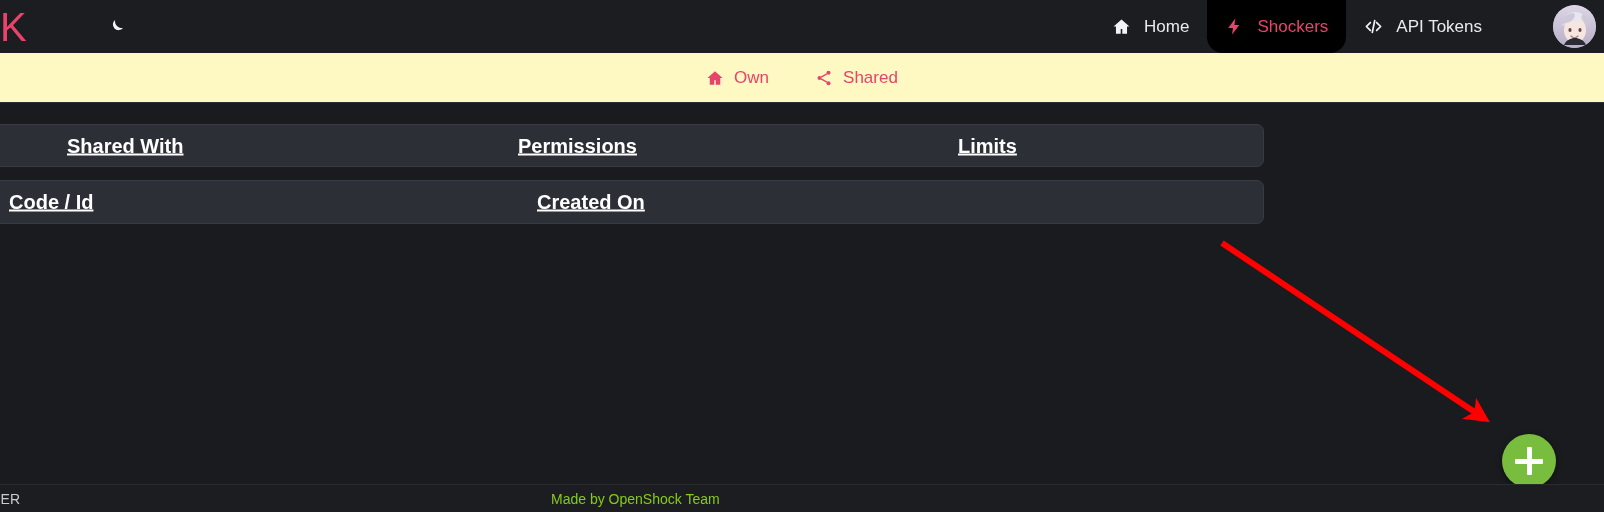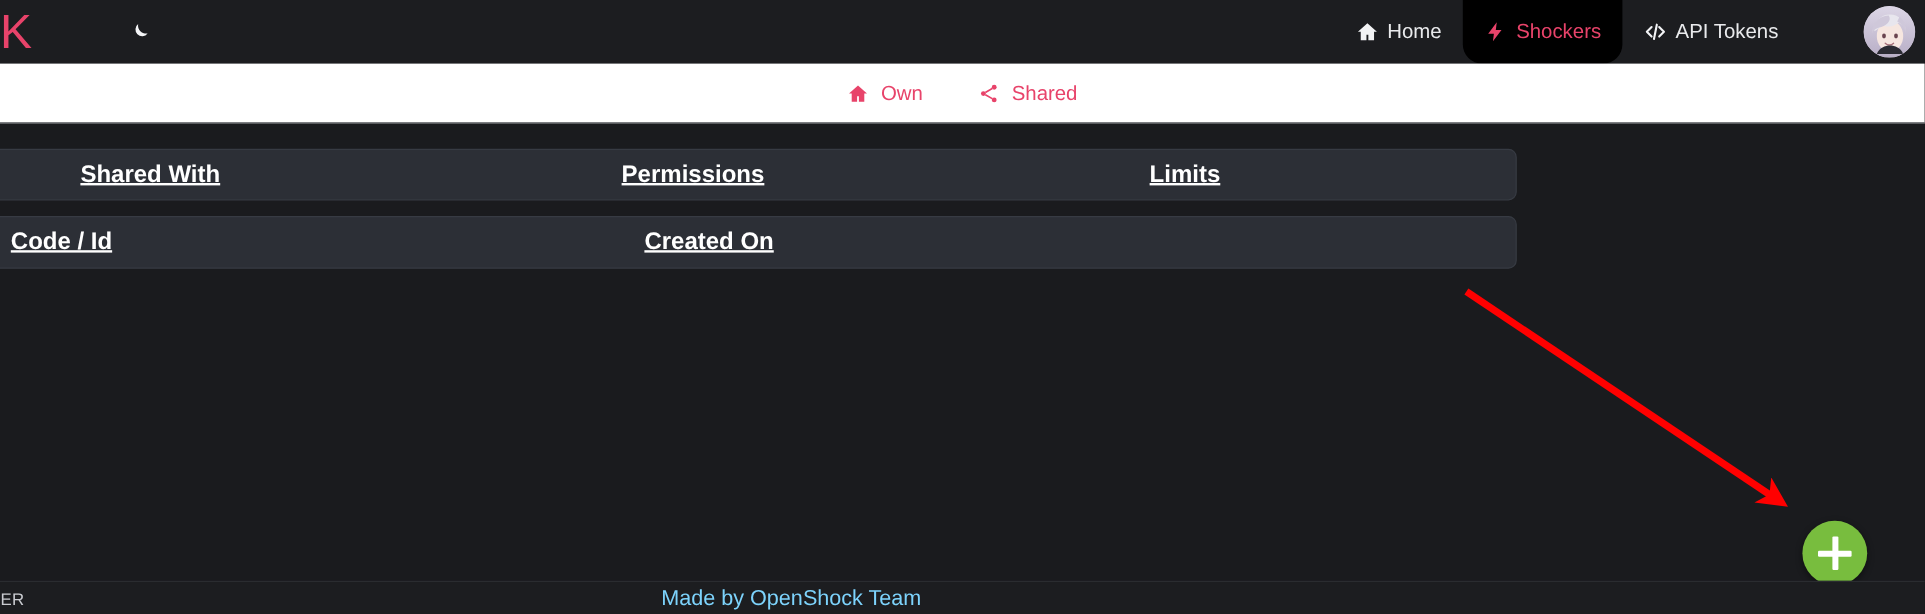--- a/index.html
+++ b/index.html
@@ -29,21 +29,21 @@
     position:absolute; left:108px; top:17px;
     width:18px; height:18px;
     display:flex; align-items:center; justify-content:center;
   }
 
   .topnav {
     position:absolute; right:104px; top:0; height:53px;
     display:flex; align-items:stretch;
   }
   .navitem {
-    display:flex; align-items:center; gap:7px;
+    display:flex; align-items:center; gap:13px;
     padding:0 18px; height:53px;
     font-size:17px; color:#e9eaec;
     cursor:pointer; white-space:nowrap;
     position:relative;
   }
   .navitem .ico { display:flex; align-items:center; width:19px; height:19px; }
   .navitem.active {
     background:#000000; color:#e8436a;
     border-bottom-left-radius:16px; border-bottom-right-radius:16px;
   }
@@ -53,21 +53,21 @@
   .avatar {
     position:absolute; right:8px; top:5px;
     width:43px; height:43px; border-radius:50%;
     overflow:hidden;
     background:#cfc6d8;
   }
 
   
   .subnav {
     position:absolute; left:0; top:53px; width:1604px; height:50px;
-    background:#ffffff;
+    background:#fef9c3;
     display:flex; align-items:center; justify-content:center; gap:46px;
     border-bottom:1px solid #2a2d32;
   }
   .subitem {
     display:flex; align-items:center; gap:10px;
     font-size:17px; color:#e8436a; cursor:pointer;
   }
   .subitem .ico { display:flex; width:18px; height:18px; }
   .subitem .ico svg { fill:#e8436a; }
 
@@ -114,21 +114,21 @@
     position:absolute; left:0; bottom:0; width:1604px; height:28px;
     background:#1c1d20;
     border-top:1px solid #2a2c30;
   }
   .footer-left {
     position:absolute; left:-42px; top:50%; transform:translateY(-50%);
     font-size:14px; color:#c9cbd0; white-space:nowrap; letter-spacing:.3px;
   }
   .footer-center {
     position:absolute; left:551px; top:50%; transform:translateY(-50%);
-    font-size:18px; color:#7dd3fc; white-space:nowrap;
+    font-size:14px; color:#84cc16; white-space:nowrap;
   }
 </style>
 </head>
 <body>
 
 <div class="header">
 
   <div class="brand">
     <span class="brand-text">OCK</span>
   </div>

